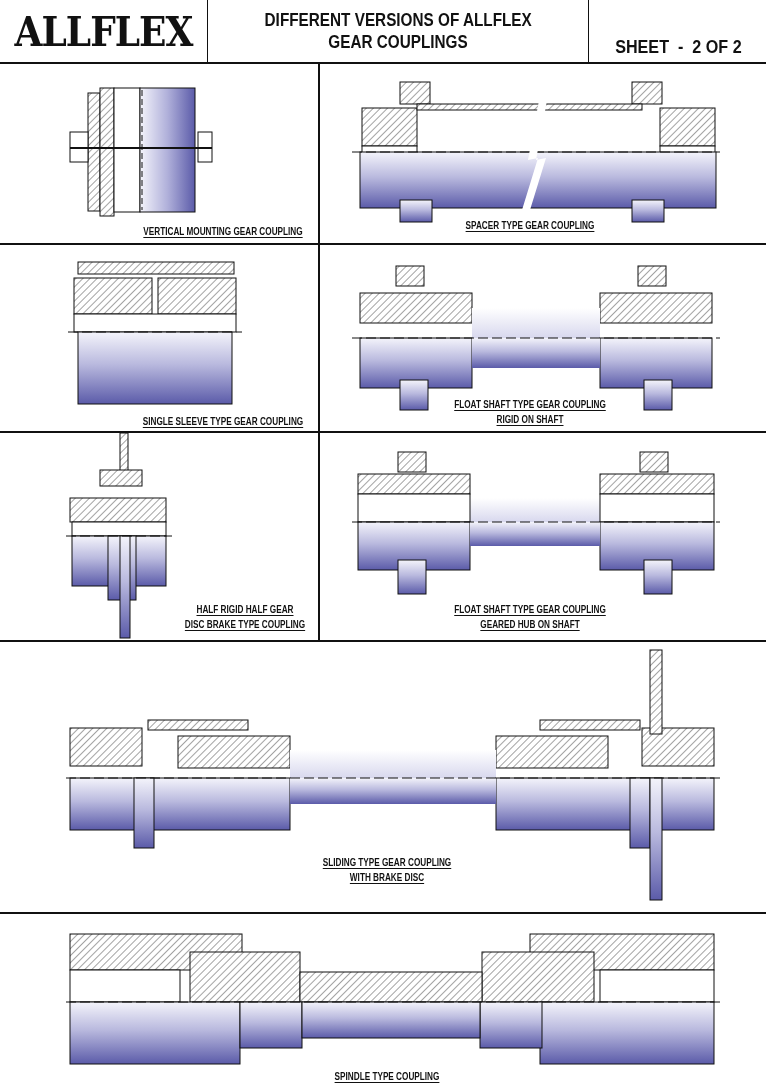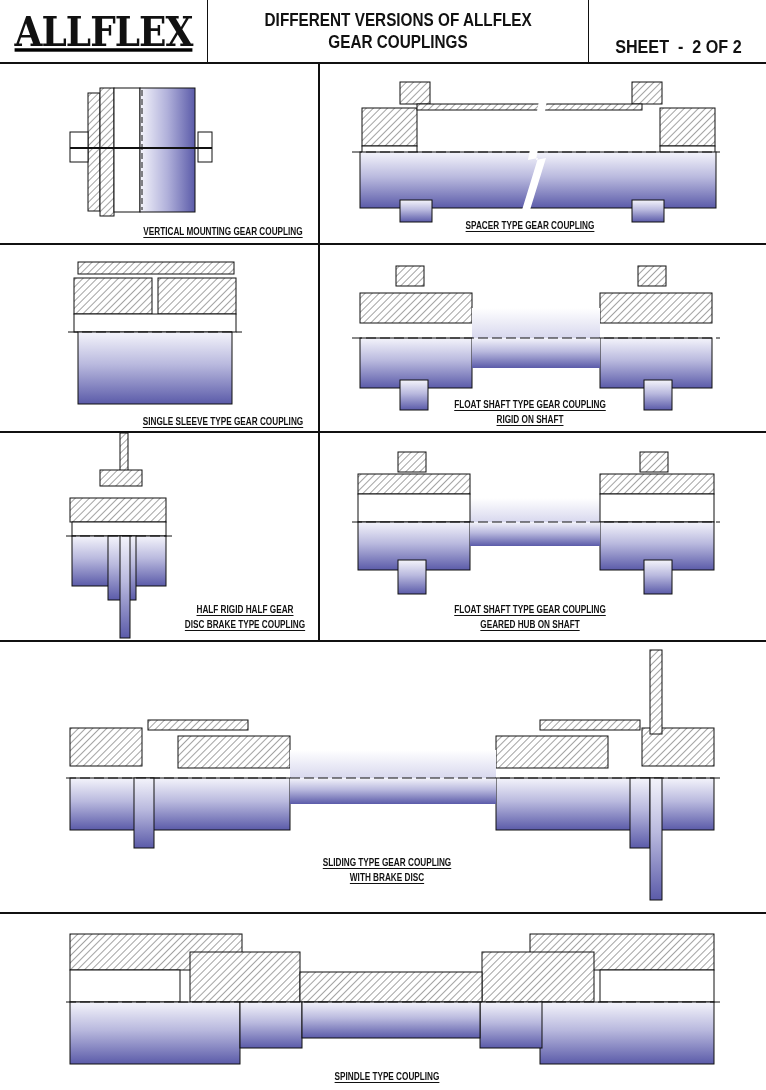--- a/index.html
+++ b/index.html
@@ -1,18 +1,18 @@
 <!DOCTYPE html>
 <html><head>
 <meta charset="utf-8">
 <style>
   html,body{margin:0;padding:0;background:#fff;}
   body{width:766px;height:1090px;position:relative;overflow:hidden;font-family:"Liberation Sans",sans-serif;}
   .hdr{position:absolute;left:0;top:0;width:766px;height:62px;border-bottom:2px solid #111;}
-  .hdr .logo{position:absolute;left:0;top:0;width:207px;height:62px;display:flex;align-items:center;justify-content:center;border-right:1.5px solid #111;text-decoration:underline;}
+  .hdr .logo{position:absolute;left:0;top:0;width:207px;height:62px;display:flex;align-items:center;justify-content:center;border-right:1.5px solid #111;}
   .hdr .logo span{font-family:"DejaVu Serif",serif;font-weight:900;font-size:36px;letter-spacing:-1px;transform:scaleY(1.15);color:#111;}
   .hdr .title{position:absolute;left:208px;top:0;width:380px;height:62px;display:flex;flex-direction:column;align-items:center;justify-content:center;border-right:1.5px solid #111;}
   .hdr .title span{font-family:"Liberation Sans",sans-serif;font-weight:bold;font-size:18px;line-height:22px;color:#111;transform:scaleX(0.85);white-space:nowrap;}
   .hdr .sheet{position:absolute;left:590px;top:0;width:176px;height:62px;display:flex;align-items:center;justify-content:center;margin-top:16px;}
   .hdr .sheet span{font-weight:bold;font-size:19px;transform:scaleX(0.85);white-space:pre;color:#111;}
   .hline{position:absolute;left:0;width:766px;height:2px;background:#111;}
   .vline{position:absolute;width:2px;background:#111;}
   .cap{position:absolute;font-weight:bold;font-size:10px;color:#111;text-align:center;white-space:nowrap;transform:scaleX(0.82);transform-origin:center;}
   .cap span{display:block;text-decoration:underline;text-underline-offset:2px;line-height:15px;}
   svg{position:absolute;left:0;top:0;}

